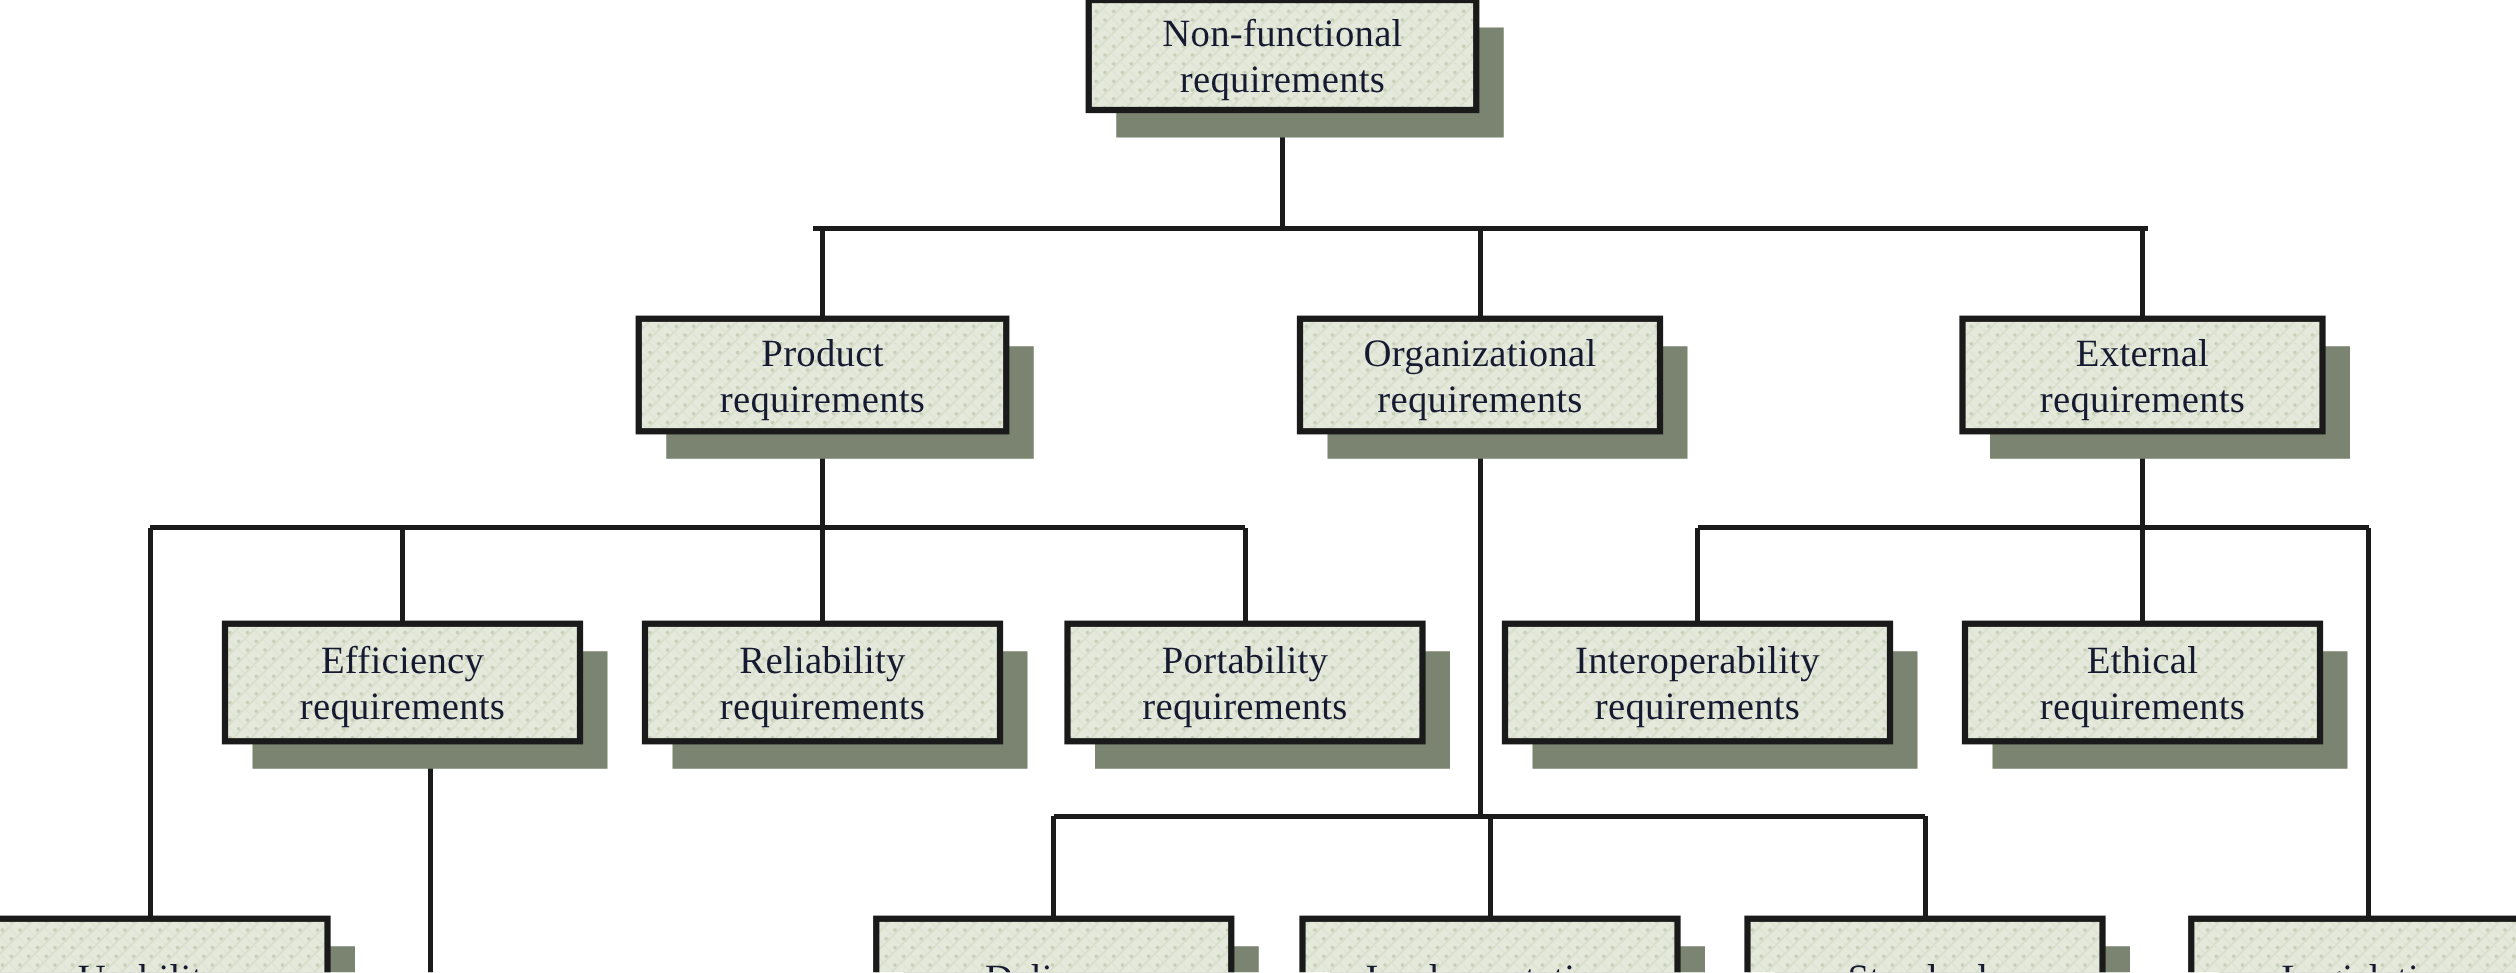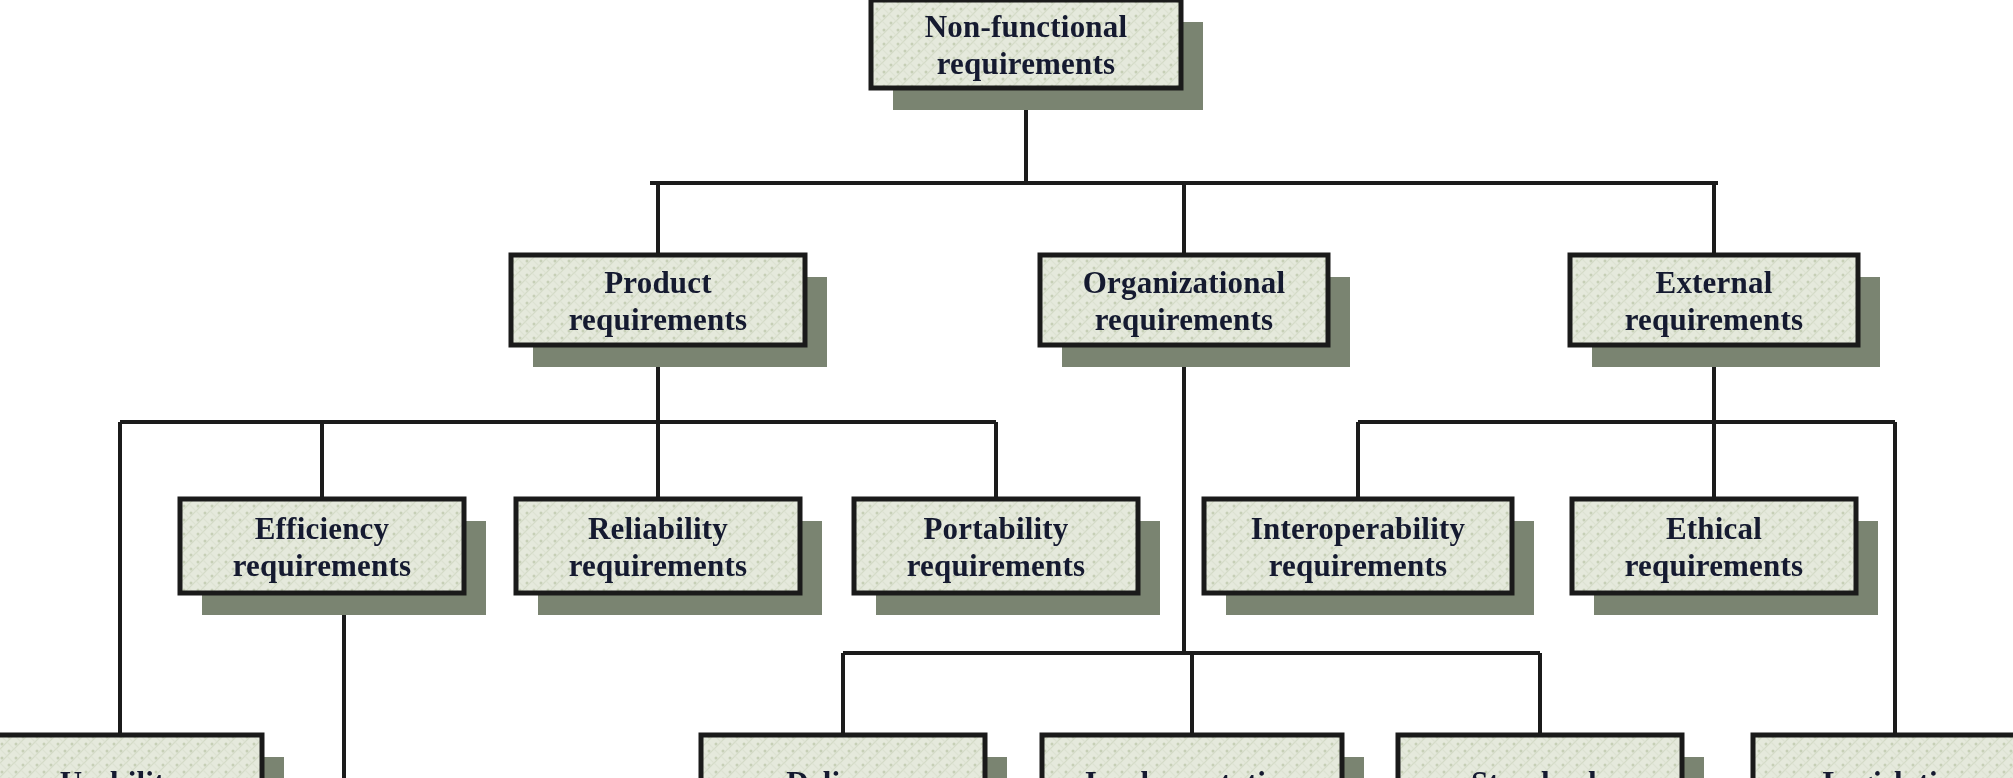--- a/index.html
+++ b/index.html
@@ -11,21 +11,20 @@
     width: 2013px;
     height: 778px;
     overflow: hidden;
     font-family: "Liberation Serif", "DejaVu Serif", serif;
   }
   #diagram-root {
     position: relative;
     width: 2013px;
     height: 778px;
     background: #ffffff;
-    font-weight: bold;
   }
   svg#diagram-svg {
     position: absolute;
     left: 0;
     top: 0;
     width: 2013px;
     height: 778px;
     display: block;
   }
   .node-label {

